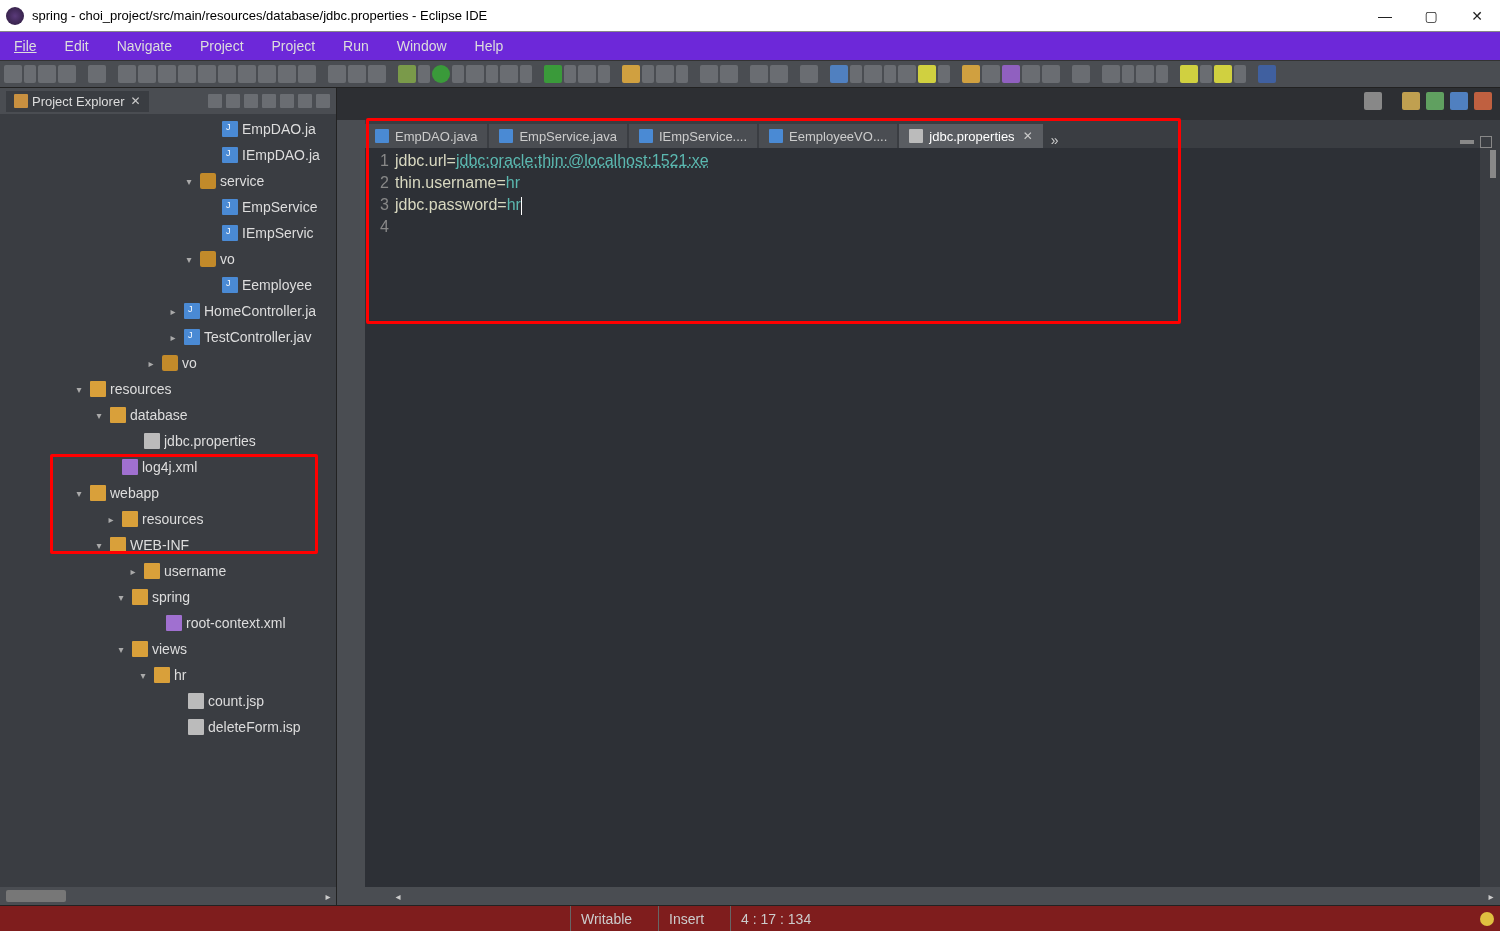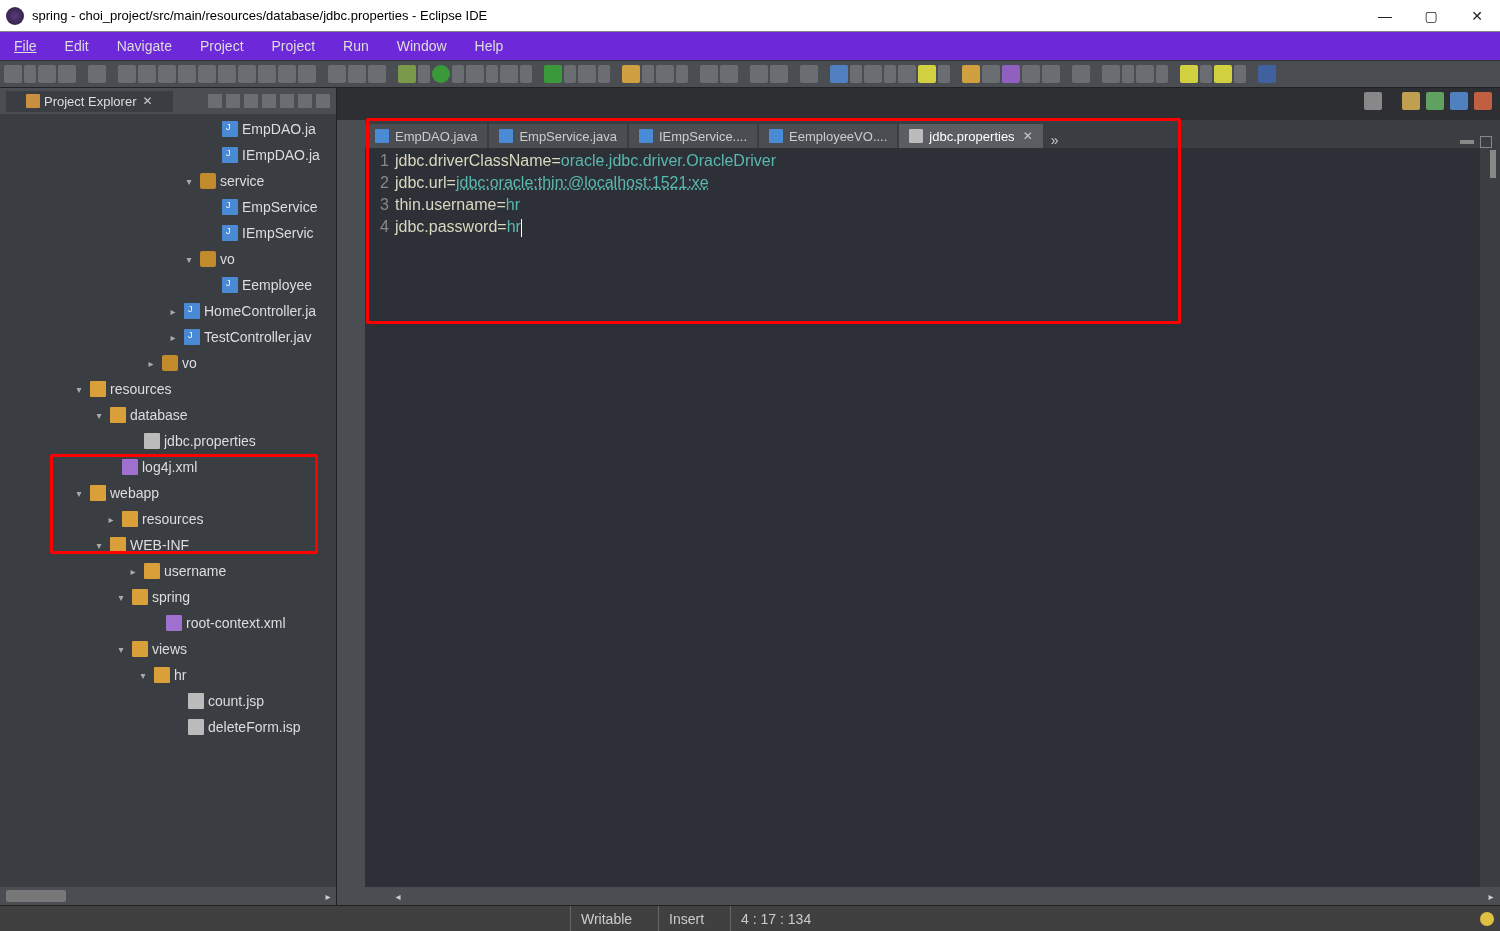--- a/index.html
+++ b/index.html
@@ -22,21 +22,21 @@
 .tbtn { width:18px; height:18px; background:#6a6d72; border-radius:2px; flex:none; }
 .tbtn.sm { width:12px; }
 .tsep { width:8px; }
 
 
 .main { display:flex; height:calc(100% - 32px - 28px - 28px - 26px); }
 
 
 .sidebar { width:337px; background:#3a3d42; display:flex; flex-direction:column; border-right:1px solid #222; }
 .side-head { height:26px; background:#4a4d52; display:flex; align-items:center; padding:0 6px; }
-.side-head .tab { background:#3a3d42; color:#ddd; font-size:13px; padding:3px 20px; display:flex; align-items:center; gap:4px; }
+.side-head .tab { background:#3a3d42; color:#ddd; font-size:13px; padding:3px 8px; display:flex; align-items:center; gap:4px; }
 .side-head .tabicon { width:14px; height:14px; background:#c89040; border-radius:1px; }
 .side-head .closex { font-size:12px; color:#ccc; margin-left:2px; }
 .side-head .sideactions { margin-left:auto; display:flex; gap:4px; }
 .side-head .sa { width:14px; height:14px; background:#6a6d72; border-radius:1px; }
 
 .tree { flex:1; overflow:auto; font-size:14px; color:#ddd; padding-top:2px; }
 .tree-row { display:flex; align-items:center; height:26px; gap:4px; white-space:nowrap; }
 .indent { flex:none; }
 .arrow { width:14px; text-align:center; color:#888; font-size:10px; flex:none; }
 .arrow.exp::before { content:"▾"; color:#aaa; }
@@ -87,21 +87,21 @@
 .cursor { display:inline-block; width:1px; height:18px; background:#fff; vertical-align:middle; }
 
 .ruler-col { width:20px; background:#3a3d42; position:relative; }
 .ruler-col .thumb { position:absolute; top:2px; right:4px; width:6px; height:28px; background:#888; }
 
 .bot-scroll { height:18px; background:#4a4d52; display:flex; align-items:center; }
 .bot-scroll .larrow,.bot-scroll .rarrow { width:18px; text-align:center; color:#ccc; font-size:10px; }
 .bot-scroll .track { flex:1; }
 
 
-.statusbar { height:26px; background:#404040; border-top:1px solid #222; display:flex; align-items:center; color:#ccc; font-size:14px; }
+.statusbar { height:26px; background:#7f1d1d; border-top:1px solid #222; display:flex; align-items:center; color:#ccc; font-size:14px; }
 .statusbar .cell { border-left:1px solid #666; padding:0 26px 0 10px; height:100%; display:flex; align-items:center; }
 .statusbar .spacer { flex:1; }
 .statusbar .bulb { width:14px; height:14px; background:#e0c040; border-radius:50%; margin-right:6px; }
 
 
 .quick-access { position:absolute; right:8px; top:92px; display:flex; gap:6px; align-items:center; }
 .quick-access .qbtn { width:18px; height:18px; background:#6a6d72; border-radius:2px; }
 </style>
 </head>
 <body>
@@ -436,21 +436,20 @@
             </div>
           </div>
         <div class="code-area">
           <div class="lnums" id="lnums">
               <div>1</div>
               <div>2</div>
               <div>3</div>
               <div>4</div>
             </div>
           <div class="code" id="code">
-              <div class="line"><span class="key">jdbc.driverClassName</span><span class="eq">=</span><span class="val">oracle.jdbc.driver.OracleDriver</span></div>
               <div class="line"><span class="key">jdbc.url</span><span class="eq">=</span><span class="valurl">jdbc:oracle:thin:@localhost:1521:xe</span></div>
               <div class="line"><span class="key">thin.username</span><span class="eq">=</span><span class="val">hr</span></div>
               <div class="line"><span class="key">jdbc.password</span><span class="eq">=</span><span class="val">hr</span><span class="cursor"></span></div>
             </div>
           <div class="ruler-col">
             <div class="thumb"></div>
           </div>
         </div>
         <div class="bot-scroll">
           <div class="larrow" style="margin-left:24px">◂</div>

